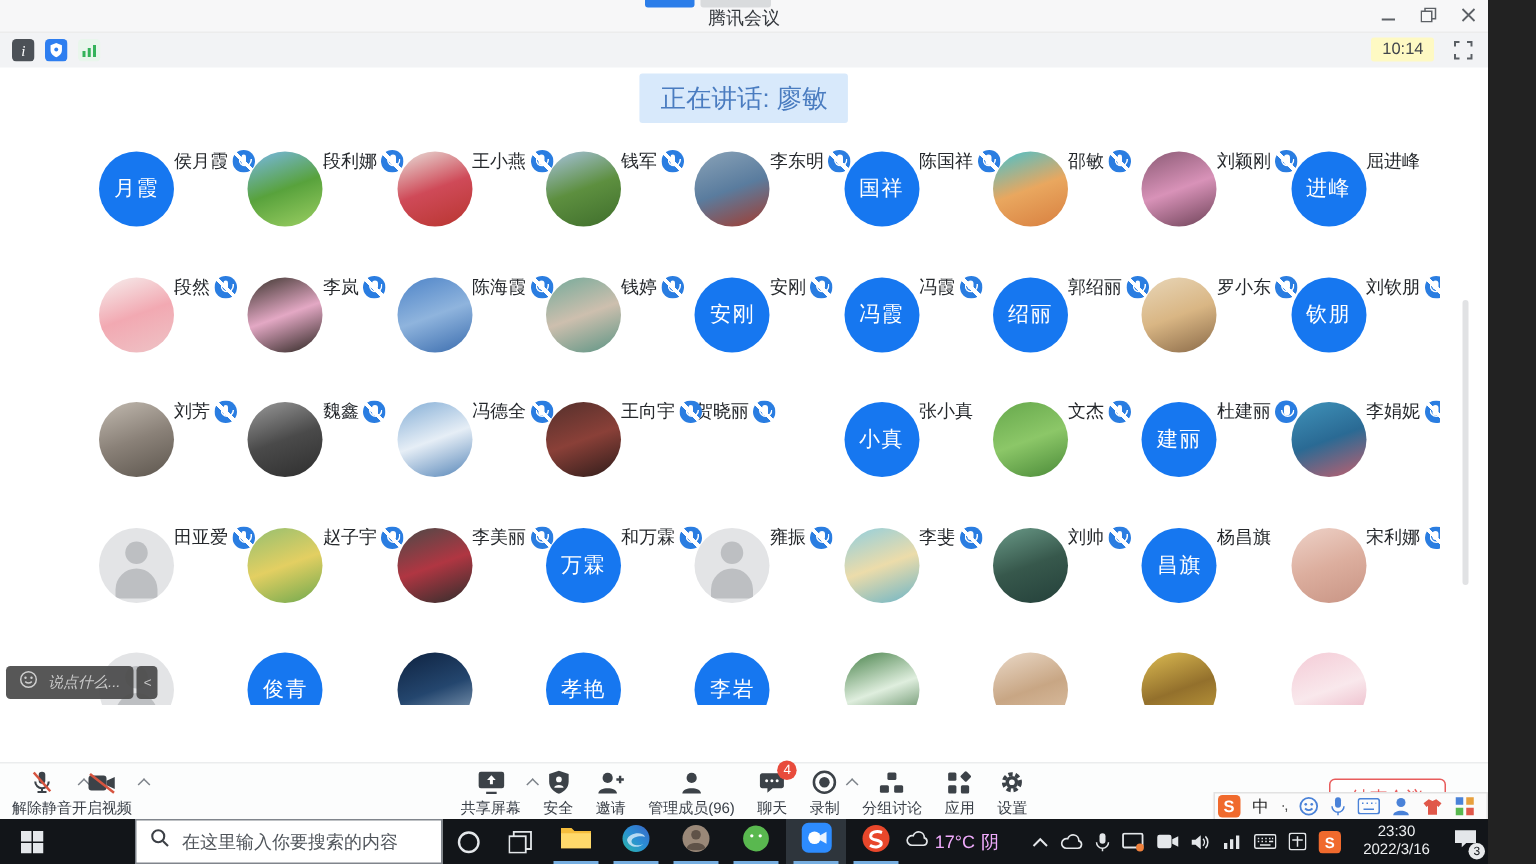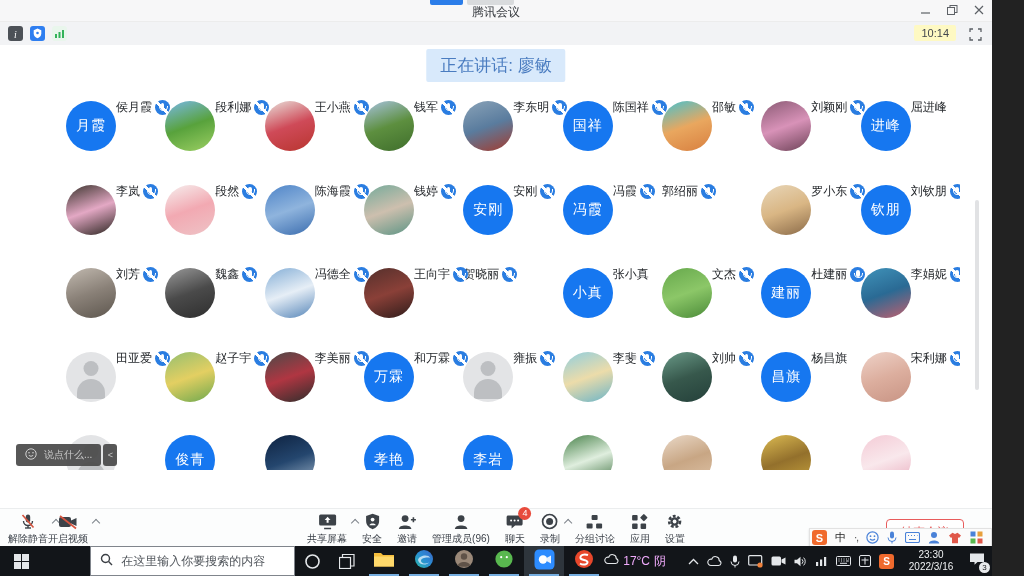--- a/index.html
+++ b/index.html
@@ -35,21 +35,21 @@
   .dbody{position:absolute;left:50%;top:27px;transform:translateX(-50%);width:28px;height:20px;border-radius:14px 14px 0 0;background:#bdbfc2;}
   .nameline{display:flex;align-items:center;margin-top:5px;gap:3px;max-width:96px;}
   .pname{font-size:12px;color:#25282c;white-space:nowrap;}
   .mic{width:15px;height:15px;border-radius:50%;background:#2a7de1;position:relative;flex:0 0 auto;}
   .mic::before{content:'';position:absolute;left:5.6px;top:3px;width:3.8px;height:6.5px;background:#fff;border-radius:2px;}
   .mic::after{content:'';position:absolute;left:3.8px;top:5.5px;width:7px;height:4.5px;border:1.2px solid #fff;border-top:none;border-radius:0 0 7px 7px;}
   .mic.muted{background:#2a7de1;background-image:linear-gradient(45deg,transparent 43%,#fff 43%,#fff 55%,transparent 55%);}
   .scrollthumb{position:absolute;right:13px;top:200px;width:4px;height:190px;background:#e1e2e4;border-radius:2px;}
 
   
-  .chatbar{position:absolute;left:16px;top:444px;display:flex;gap:2px;z-index:5;}
+  .chatbar{position:absolute;left:4px;top:444px;display:flex;gap:2px;z-index:5;font-style:italic;}
   .chat-main{height:22px;background:rgba(74,74,74,.93);border-radius:3px;display:flex;align-items:center;padding:0 9px;gap:7px;}
   .chat-text{font-size:10px;color:#c9c9c9;white-space:nowrap;}
   .chat-collapse{width:14px;height:22px;background:rgba(74,74,74,.93);border-radius:3px;color:#c9c9c9;font-size:9px;
                  display:flex;align-items:center;justify-content:center;}
 
   
   .toolbar{position:absolute;left:0;top:508px;right:0;height:38px;background:#fcfdfd;border-top:1px solid #ebedee;}
   .tb-left{position:absolute;left:8px;top:3px;display:flex;}
   .tb-center{position:absolute;left:50%;transform:translateX(-50%);top:3px;display:flex;gap:15px;}
   .tb-item{display:flex;flex-direction:column;align-items:center;position:relative;}
@@ -204,34 +204,34 @@
           <span class="mic muted"></span>
         </div>
       </div>
       <div class="cell">
         <div class="avatar text">进峰</div>
         <div class="nameline">
           <span class="pname">屈进峰</span>
         </div>
       </div>
       <div class="cell">
+        <div class="avatar" style="background: linear-gradient(160deg, rgb(246, 239, 238), rgb(242, 169, 178), rgb(238, 195, 198));"></div>
+        <div class="nameline">
+          <span class="pname">段然</span>
+          <span class="mic muted"></span>
+        </div>
+      </div>
+      <div class="cell">
         <div class="avatar" style="background: linear-gradient(160deg, rgb(58, 51, 44), rgb(227, 168, 196), rgb(42, 36, 31));"></div>
         <div class="nameline">
           <span class="pname">李岚</span>
           <span class="mic muted"></span>
         </div>
       </div>
       <div class="cell">
-        <div class="avatar" style="background: linear-gradient(160deg, rgb(246, 239, 238), rgb(242, 169, 178), rgb(238, 195, 198));"></div>
-        <div class="nameline">
-          <span class="pname">段然</span>
-          <span class="mic muted"></span>
-        </div>
-      </div>
-      <div class="cell">
         <div class="avatar" style="background: linear-gradient(160deg, rgb(78, 132, 200), rgb(143, 180, 221), rgb(58, 108, 174));"></div>
         <div class="nameline">
           <span class="pname">陈海霞</span>
           <span class="mic muted"></span>
         </div>
       </div>
       <div class="cell">
         <div class="avatar" style="background: linear-gradient(160deg, rgb(116, 170, 154), rgb(205, 191, 174), rgb(91, 148, 132));"></div>
         <div class="nameline">
           <span class="pname">钱婷</span>
@@ -246,20 +246,21 @@
         </div>
       </div>
       <div class="cell">
         <div class="avatar text">冯霞</div>
         <div class="nameline">
           <span class="pname">冯霞</span>
           <span class="mic muted"></span>
         </div>
       </div>
       <div class="cell">
+        <div class="avatar text">绍丽</div>
         <div class="nameline">
           <span class="pname">郭绍丽</span>
           <span class="mic muted"></span>
         </div>
       </div>
       <div class="cell">
         <div class="avatar" style="background: linear-gradient(160deg, rgb(232, 214, 184), rgb(217, 182, 132), rgb(138, 106, 72));"></div>
         <div class="nameline">
           <span class="pname">罗小东</span>
           <span class="mic muted"></span>

